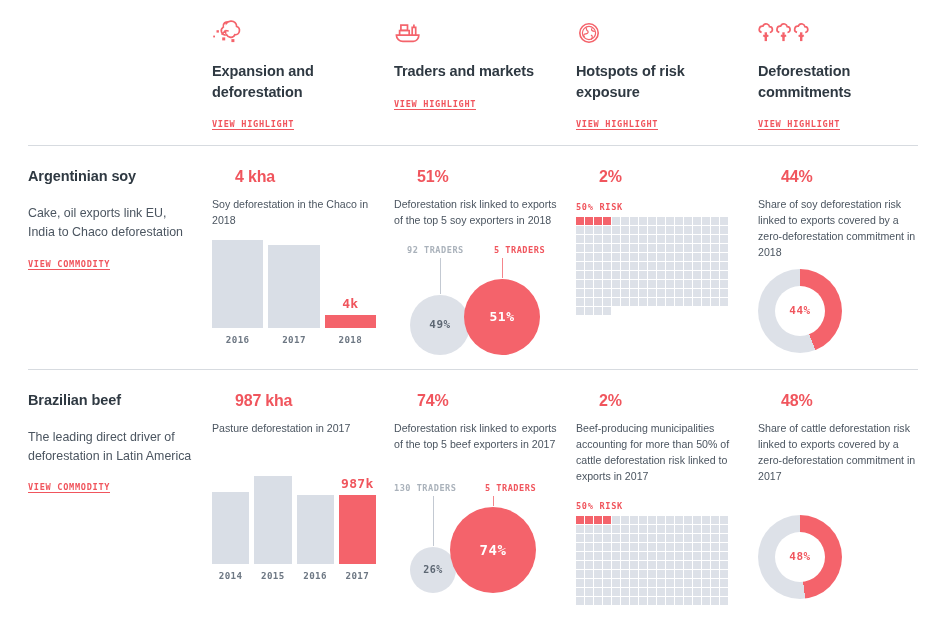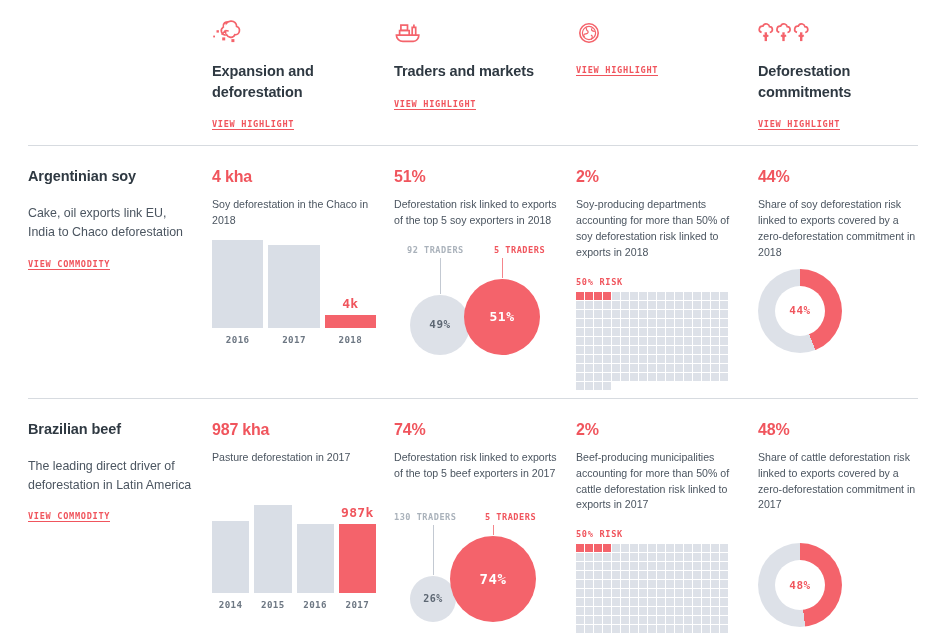--- a/index.html
+++ b/index.html
@@ -77,20 +77,21 @@
   }
   .commodity-cell .view-link { margin-top: 16px; }
 
   
   .metric-cell { padding-top: 22px; }
   .metric-value {
     font-size: 16px;
     font-weight: bold;
     color: #f0555d;
     letter-spacing: -0.2px;
+    margin-left: 23px;
   }
   .metric-desc {
     margin-top: 11px;
     font-size: 10.6px;
     line-height: 1.5;
     color: #4b5560;
     max-width: 170px;
   }
   .viz { margin-top: 16px; }
 
@@ -220,20 +221,21 @@
     <div class="col-metric">
       <div class="hdr-icon">
         <svg width="26" height="30" viewBox="0 0 26 30" fill="none" stroke="#f4636b" stroke-width="1.6">
           <circle cx="13" cy="15" r="9.2"></circle>
           <circle cx="13" cy="15" r="6.6" stroke-width="1.2"></circle>
           <path d="M9.6 9.3c1.4 1.1.4 2.6 1.6 3.3 1.3.7 1.1 2 .2 2.7-1 .8-2.6.2-3.4 1.2-.6.8-.2 1.9.6 2.6" stroke-width="1.2"></path>
           <path d="M16.3 10.2c-.9.5-1 1.6-.3 2.3.8.8 2.1.4 2.8 1.2" stroke-width="1.2"></path>
           <path d="M14.9 17.1c1 .3 1.6 1.2 1.4 2.2-.2.9-1 1.4-1 2.4" stroke-width="1.2"></path>
         </svg>
       </div>
+      <div class="hdr-title">Hotspots of risk exposure</div>
       <a class="view-link">VIEW HIGHLIGHT</a>
     </div>
 
     <div class="col-metric">
       <div class="hdr-icon">
         <svg width="56" height="30" viewBox="0 0 56 30" fill="none" stroke="#f4636b" stroke-width="1.7">
           <path d="M3.6 14.4c-1.6-.5-2.6-2-2.3-3.6.3-1.7 1.9-2.8 3.6-2.6.6-1.7 2.4-2.7 4.2-2.2 1.3.4 2.2 1.4 2.4 2.6 1.6.1 2.9 1.4 2.9 3 0 1.5-1.1 2.7-2.6 2.9"></path>
           <path d="M7.8 14.3v8.8" stroke-width="2.4"></path>
           <path d="M5.2 17.3l2.6 1.4 2.6-1.4" stroke-width="2"></path>
           <path d="M21.3 14.4c-1.6-.5-2.6-2-2.3-3.6.3-1.7 1.9-2.8 3.6-2.6.6-1.7 2.4-2.7 4.2-2.2 1.3.4 2.2 1.4 2.4 2.6 1.6.1 2.9 1.4 2.9 3 0 1.5-1.1 2.7-2.6 2.9"></path>
@@ -286,21 +288,20 @@
           <div class="bubble red" style="width: 76px; height: 76px; left: 70px; top: 34px; font-size: 13px;">51%</div>
           <div class="tr-caption gray" style="left: 13px; top: 0px;">92 TRADERS</div>
           <div class="tr-caption red" style="left: 78px; top: 0px;">5 TRADERS</div>
           <div class="tr-stem gray" style="left: 46px; top: 13px; height: 36px;"></div>
           <div class="tr-stem red" style="left: 108px; top: 13px; height: 20px;"></div>
         </div>
     </div>
 
     <div class="col-metric metric-cell">
       <div class="metric-value">2%</div>
-      <div class="metric-desc">Soy-producing departments accounting for more than 50% of soy deforestation risk linked to exports in 2018</div>
       <div class="viz">
         <div class="risk-label">50% RISK</div>
         <div class="risk-grid">
             <div class="risk-cell on"></div>
             <div class="risk-cell on"></div>
             <div class="risk-cell on"></div>
             <div class="risk-cell on"></div>
             <div class="risk-cell"></div>
             <div class="risk-cell"></div>
             <div class="risk-cell"></div>

